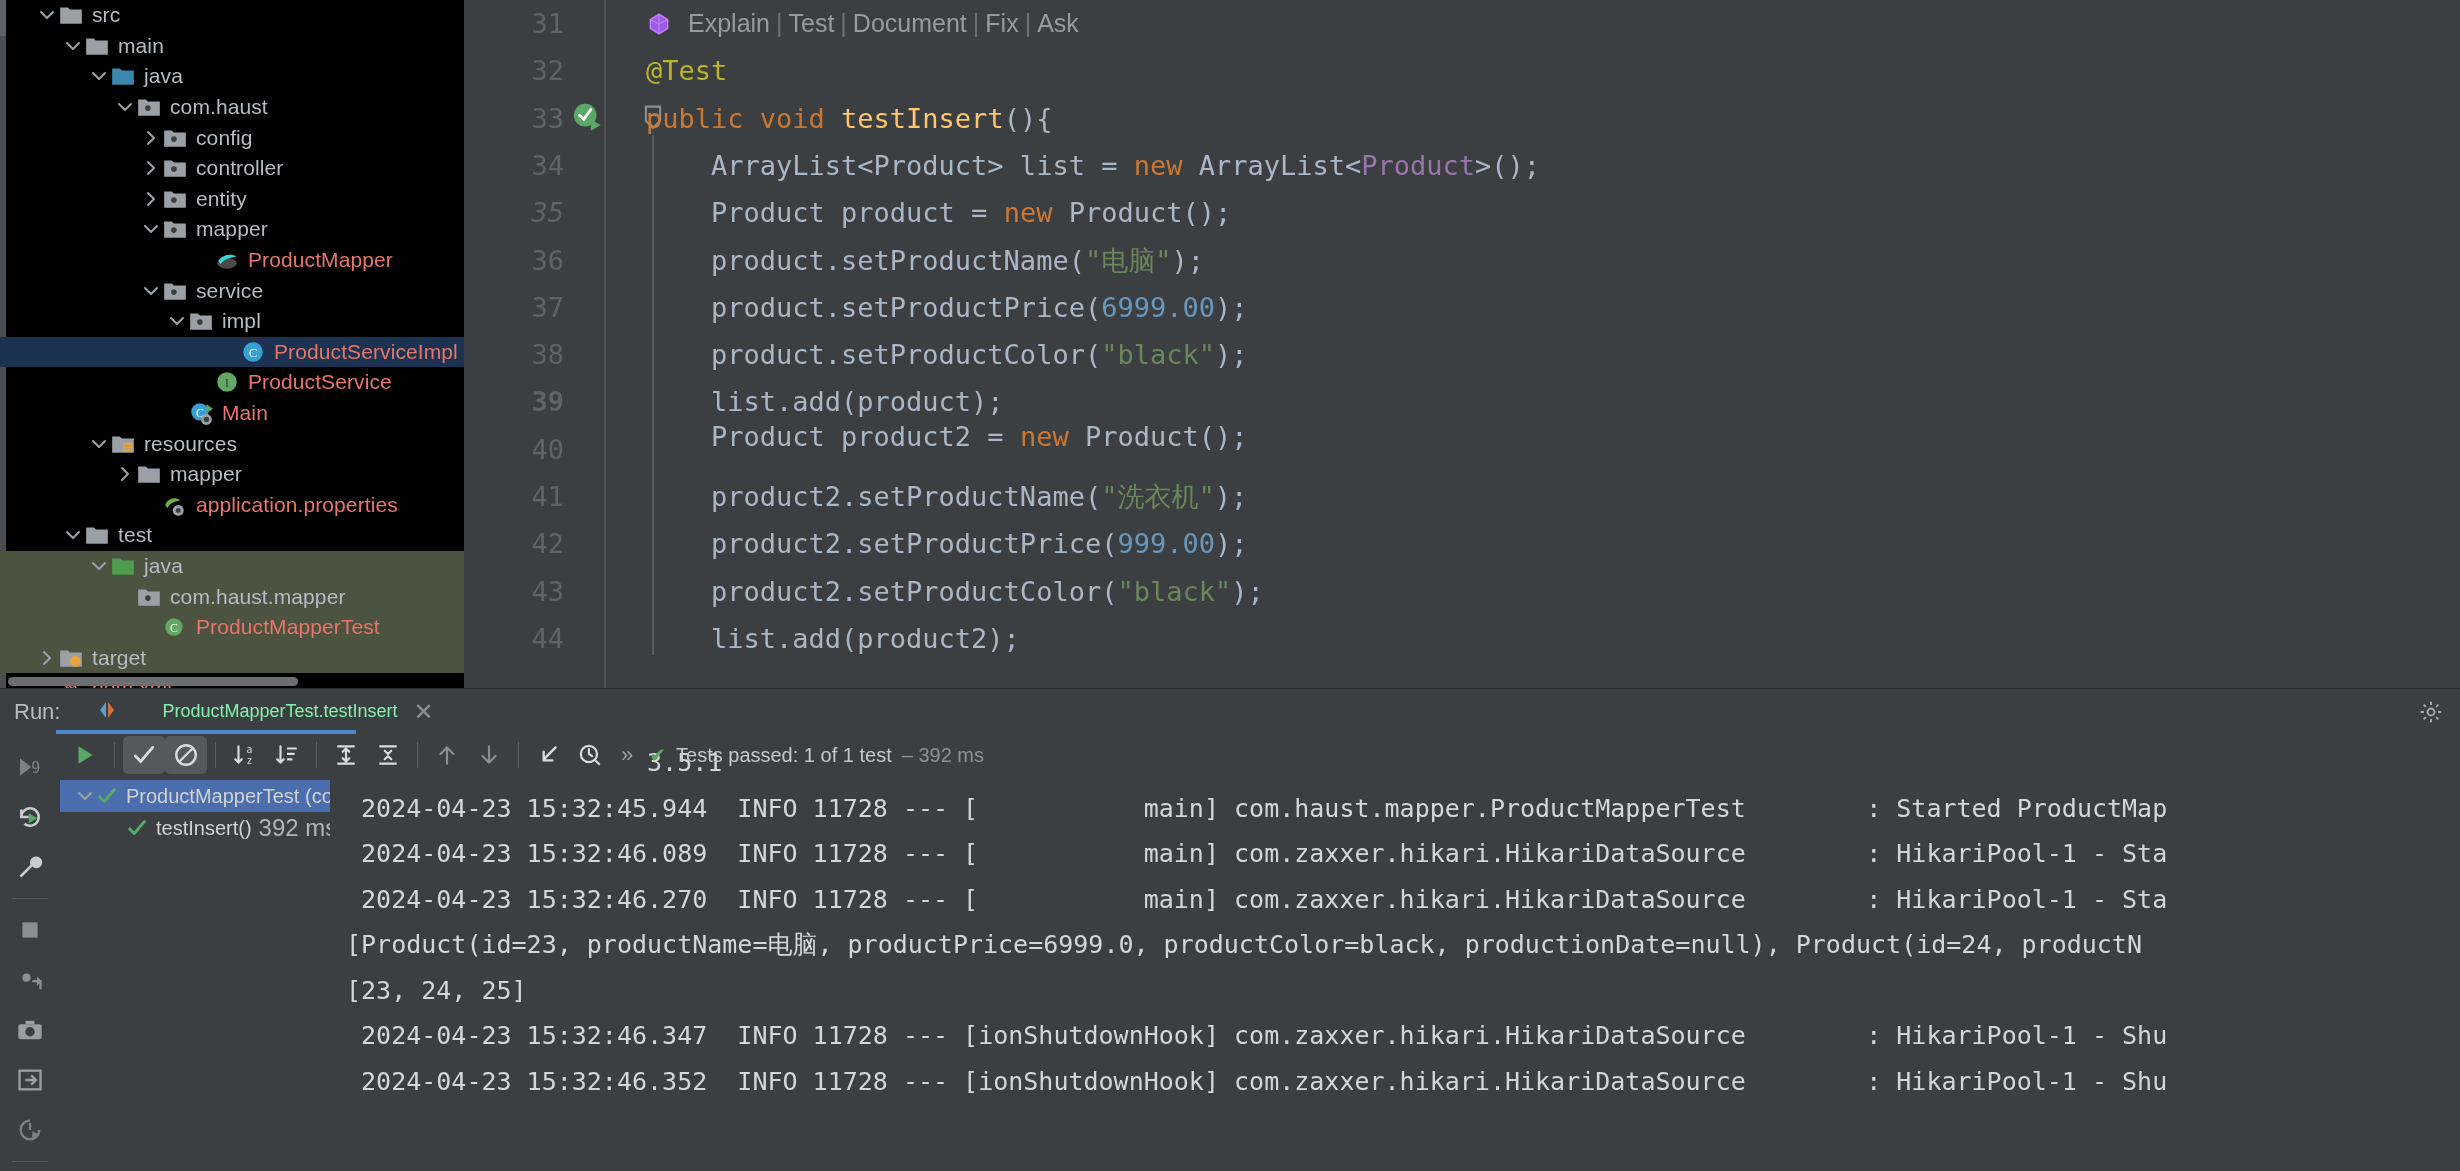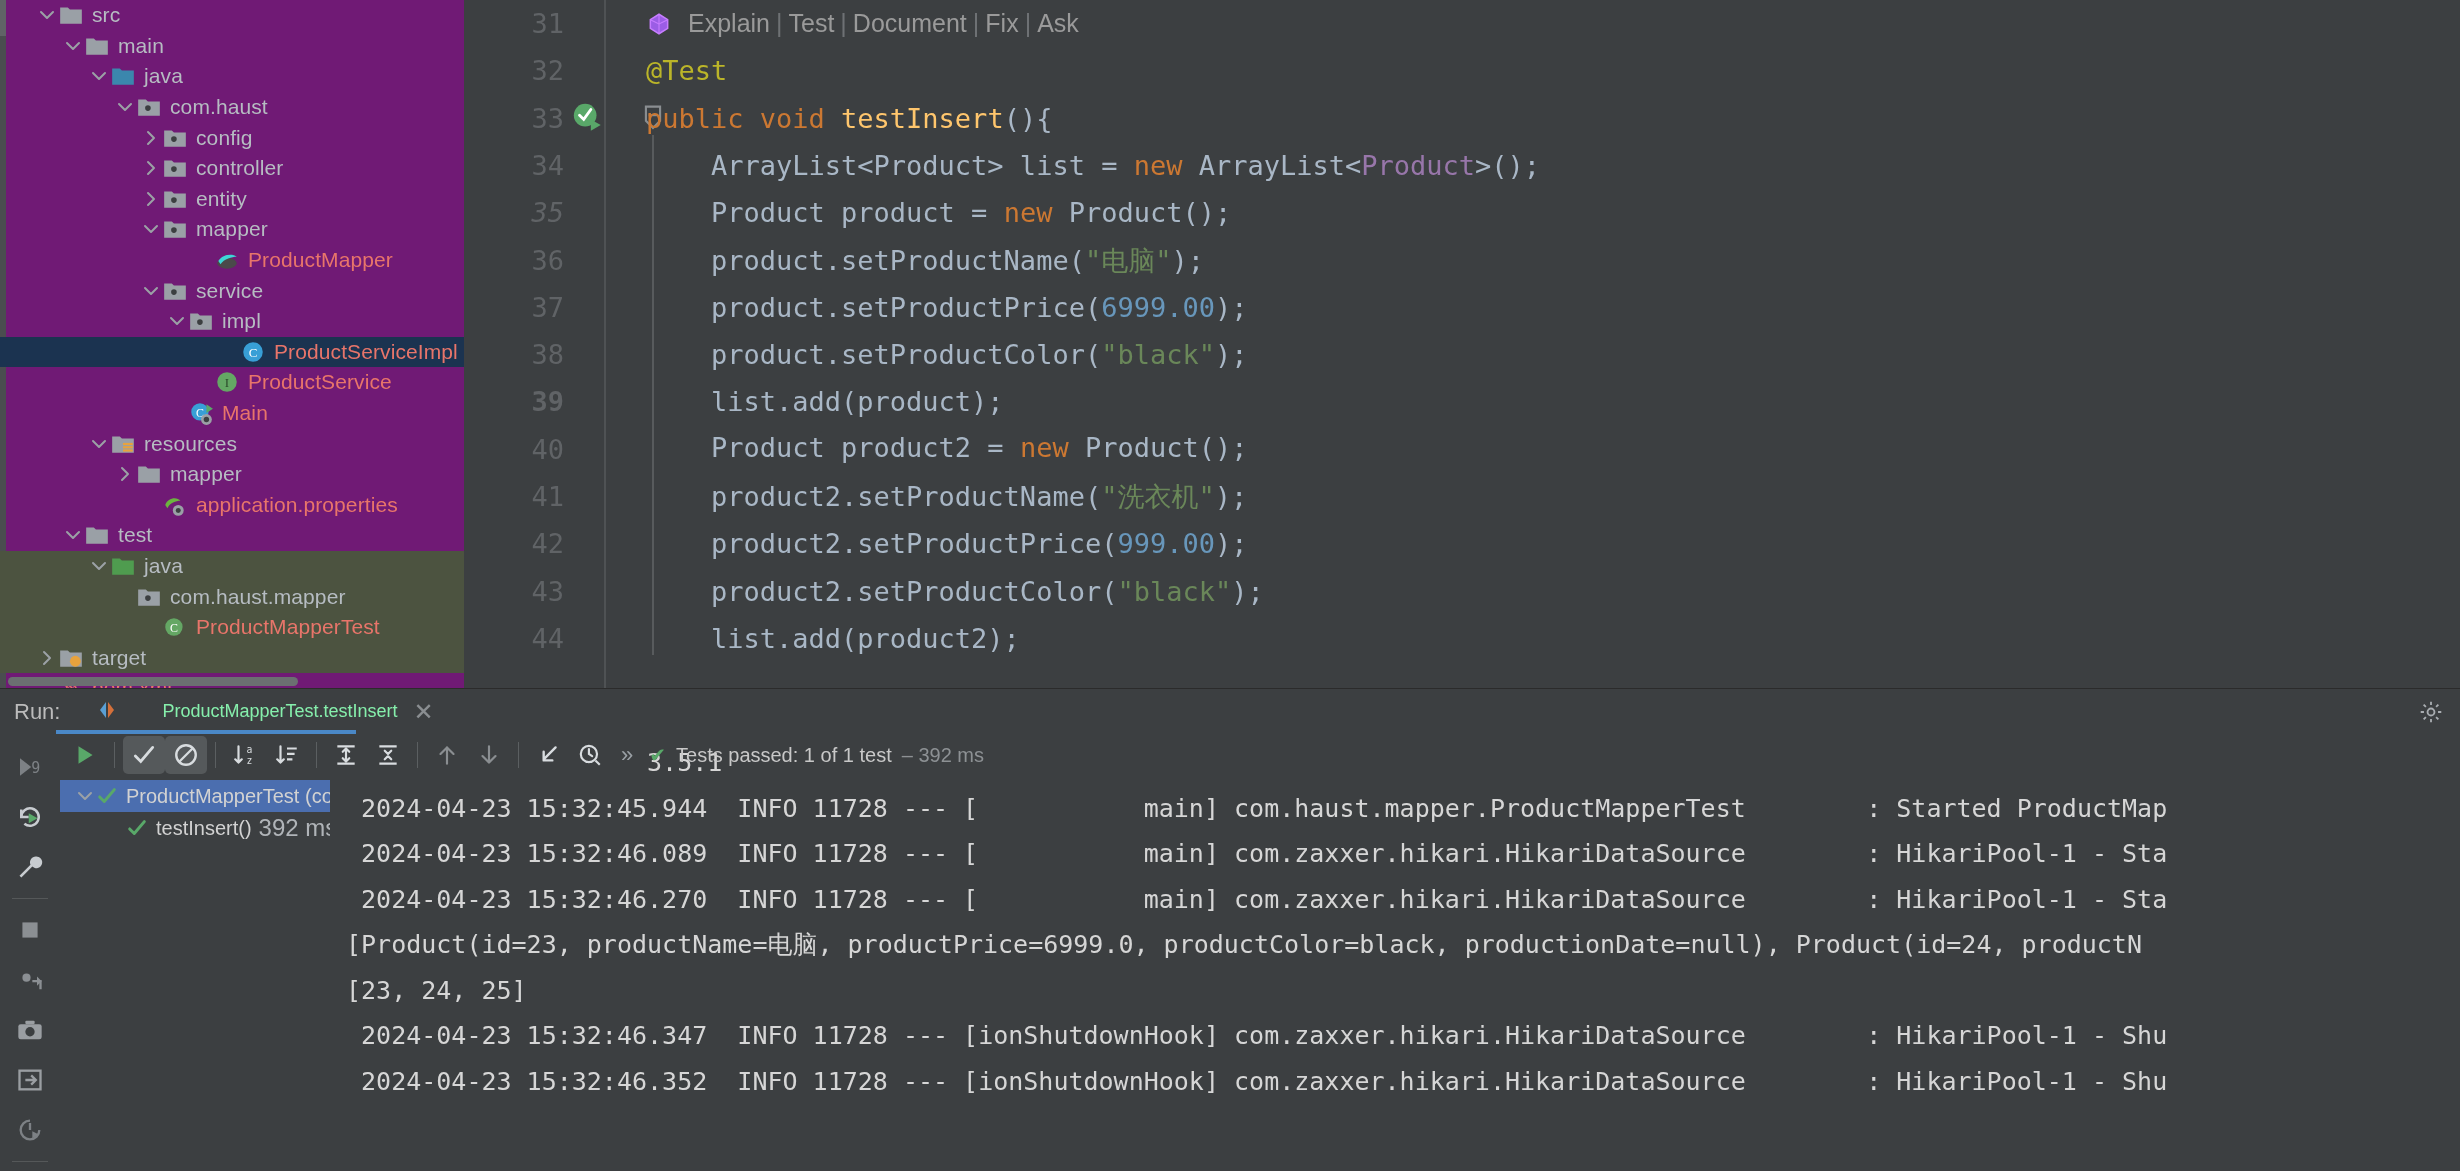--- a/index.html
+++ b/index.html
@@ -9,21 +9,21 @@
     font-family: "Liberation Sans", sans-serif;
     overflow: hidden;
   }
   .app { position: relative; width: 2460px; height: 1171px; display: flex; flex-direction: column; }
 
   
   .top-area { display: flex; height: 688px; width: 100%; }
 
   
   .project-tree {
-    width: 464px; background: #701a75; position: relative;
+    width: 464px; background: #000000; position: relative;
     overflow: hidden; flex-shrink: 0;
   }
   .tree-row {
     display: flex; align-items: center; height: 30.6px;
     white-space: nowrap; font-size: 21px; color: #bbbbbb;
     position: relative;
   }
   .tree-row.selected { background: #1b3350; }
   .tree-row.testtint { background: #4c5340; }
   .tree-row.targettint { background: #4c5340; }
@@ -527,21 +527,21 @@
             </div>
             <div class="line" style="position: absolute; top: 283.8px; left: 0px;">
               <div class="code-txt"><span class="k-type">    product.setProductPrice(</span><span class="k-num">6999.00</span><span class="k-type">);</span></div>
             </div>
             <div class="line" style="position: absolute; top: 331.1px; left: 0px;">
               <div class="code-txt"><span class="k-type">    product.setProductColor(</span><span class="k-str">"black"</span><span class="k-type">);</span></div>
             </div>
             <div class="line" style="position: absolute; top: 378.4px; left: 0px;">
               <div class="code-txt"><span class="k-type">    list.add(product);</span></div>
             </div>
-            <div class="line" style="position: absolute; top: 424px; left: 0px;">
+            <div class="line" style="position: absolute; top: 413px; left: 0px;">
               <div class="code-txt"><span class="k-type">    Product product2 = </span><span class="k-orange">new </span><span class="k-type">Product();</span></div>
             </div>
             <div class="line" style="position: absolute; top: 473px; left: 0px;">
               <div class="code-txt"><span class="k-type">    product2.setProductName(</span><span class="k-str">"洗衣机"</span><span class="k-type">);</span></div>
             </div>
             <div class="line" style="position: absolute; top: 520.3px; left: 0px;">
               <div class="code-txt"><span class="k-type">    product2.setProductPrice(</span><span class="k-num">999.00</span><span class="k-type">);</span></div>
             </div>
             <div class="line" style="position: absolute; top: 567.6px; left: 0px;">
               <div class="code-txt"><span class="k-type">    product2.setProductColor(</span><span class="k-str">"black"</span><span class="k-type">);</span></div>

